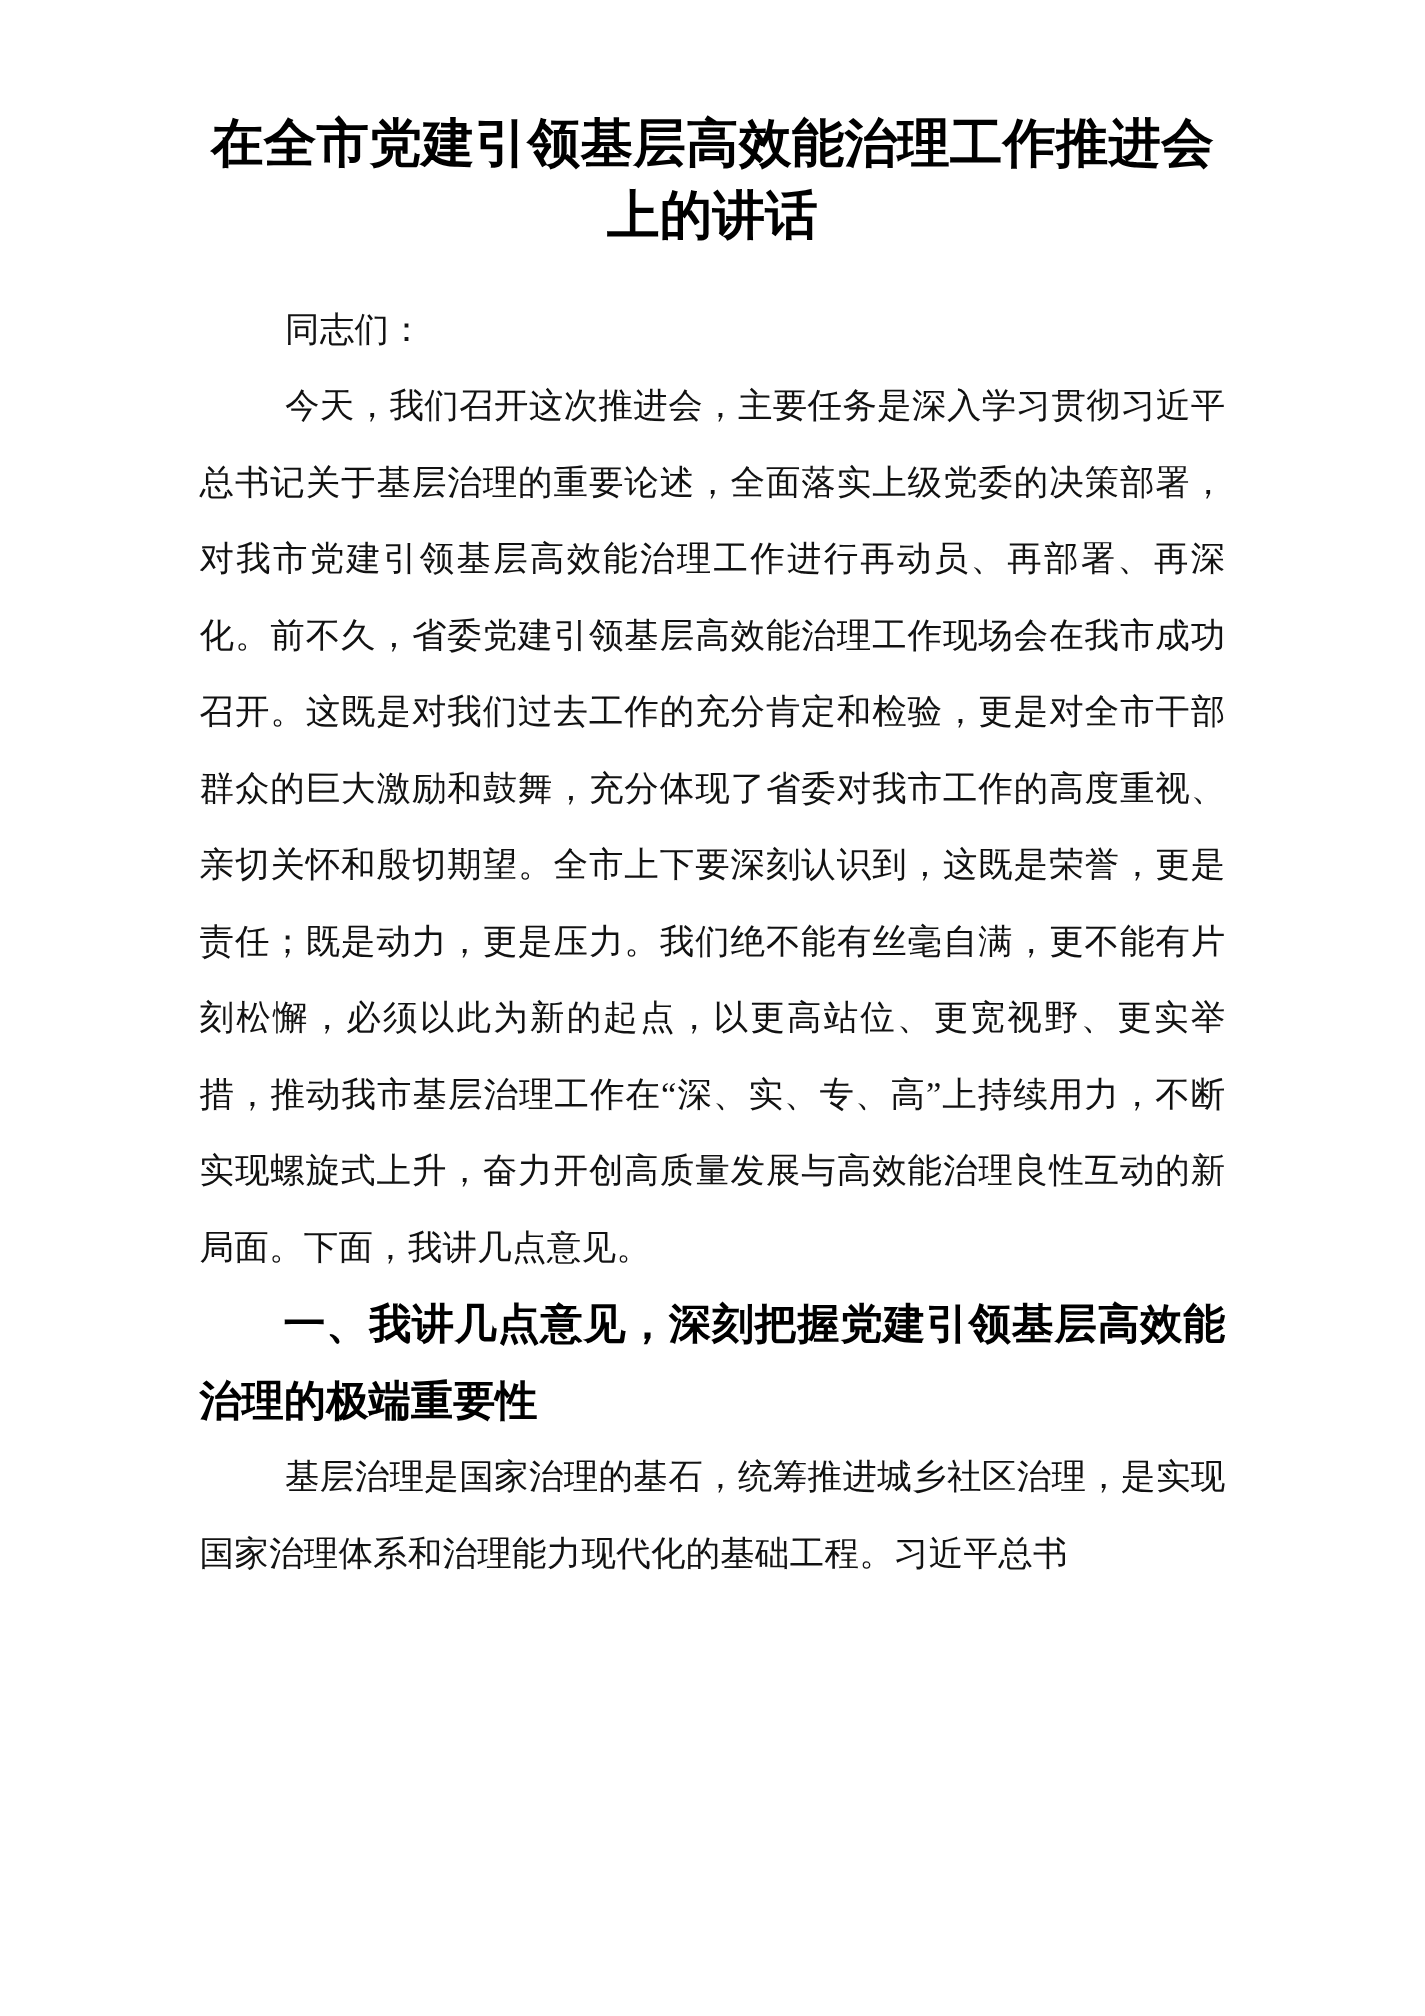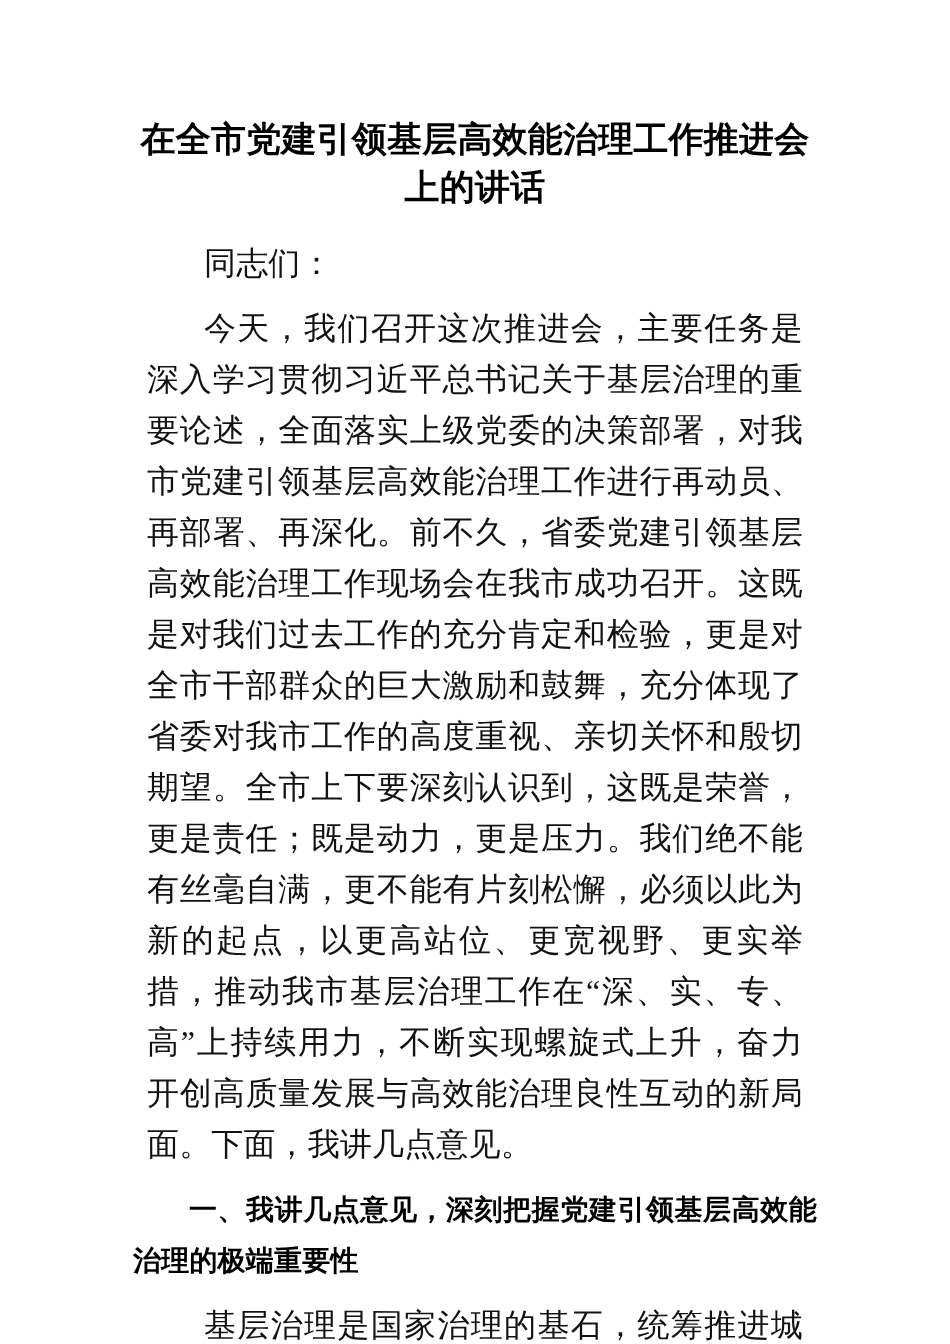--- a/index.html
+++ b/index.html
@@ -33,34 +33,34 @@
 
   .doc-title {
     font-family: "Liberation Serif", "DejaVu Serif", serif;
     font-weight: 700;
     font-size: 35px;
     line-height: 48px;
     text-align: center;
     color: #000000;
     letter-spacing: 0.2px;
     margin: 0;
-    padding-top: 116px;
+    padding-top: 72px;
     white-space: normal;
   }
 
   .body-block {
     margin-top: 26px;
   }
 
   p.para {
     font-family: "Liberation Serif", "DejaVu Serif", serif;
-    font-size: 32px;
+    font-size: 23px;
     line-height: 51px;
     color: #121212;
-    margin: 14px;
+    margin: 0;
     text-align: justify;
     text-justify: inter-character;
     letter-spacing: 0.15px;
     text-indent: 57px;
     font-weight: 400;
   }
 
   p.para.no-indent {
     text-indent: 57px;
   }

